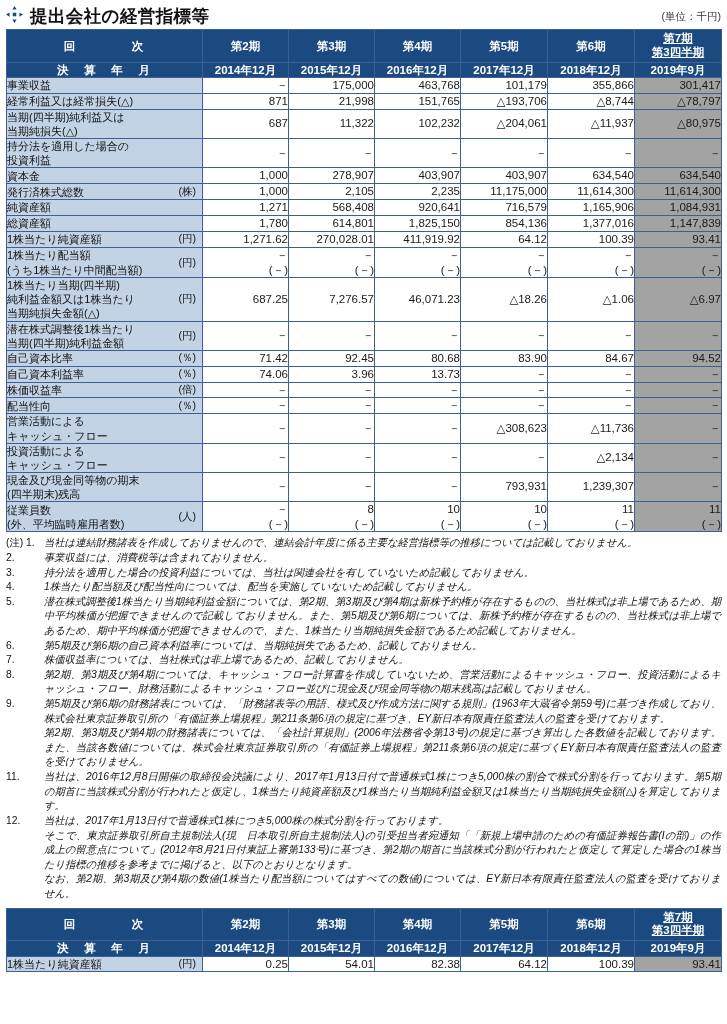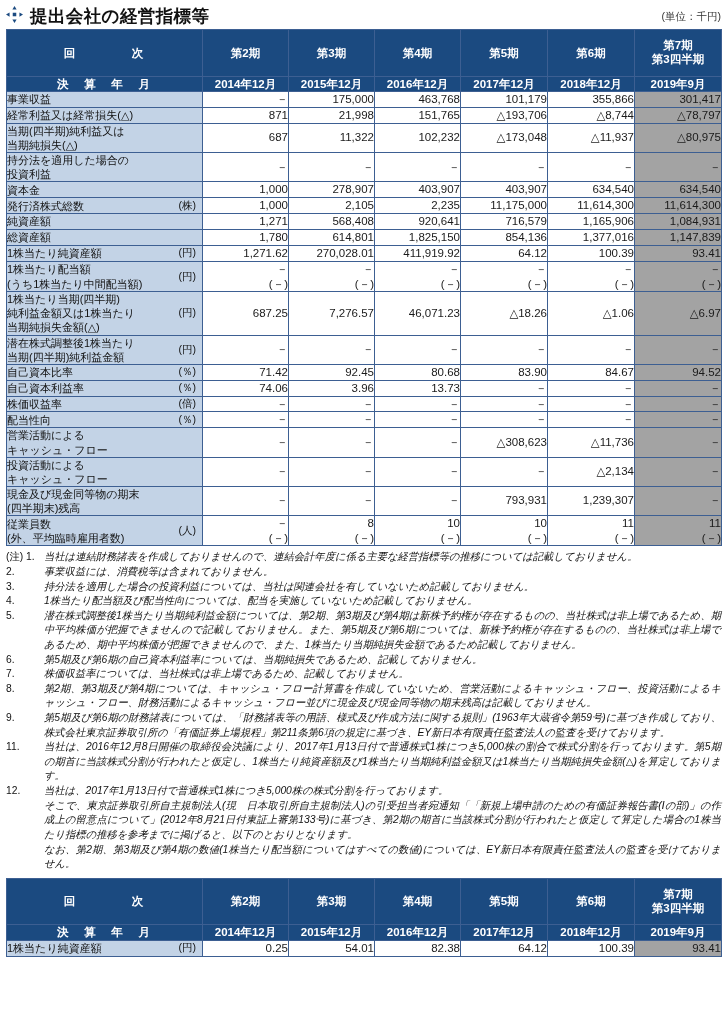--- a/index.html
+++ b/index.html
@@ -60,21 +60,21 @@
     background: #1b4a80;
     color: #ffffff;
     font-weight: bold;
     text-align: center;
     font-size: 11.5px;
     line-height: 1.25;
     padding: 4px 2px;
     border-color: #2f5c90;
   }
   .hdr.lbl { letter-spacing: .18em; }
-  .hdr.two { line-height: 1.2; padding: 9px 2px; }
+  .hdr.two { line-height: 1.2; padding: 2px 2px; text-decoration: underline; }
 
   
   .lblcell {
     background: #c3d3e6;
     padding: 2px 3px 2px 5px;
     font-size: 11px;
     line-height: 1.28;
     text-align: left;
     color: #111;
     position: relative;
@@ -236,21 +236,21 @@
           <td class="val">
             <div>687</div>
           </td>
           <td class="val">
             <div>11,322</div>
           </td>
           <td class="val">
             <div>102,232</div>
           </td>
           <td class="val sep-left">
-            <div>△173,048</div>
+            <div>△204,061</div>
           </td>
           <td class="val">
             <div>△11,937</div>
           </td>
           <td class="val shaded sep-left-last">
             <div>△80,975</div>
           </td>
         </tr>
         <tr>
           <td class="lblcell">
@@ -757,20 +757,21 @@
       <div class="note">
         <div class="note-marker">8.</div>
         <div class="note-body">
           <p>第2期、第3期及び第4期については、キャッシュ・フロー計算書を作成していないため、営業活動によるキャッシュ・フロー、投資活動によるキャッシュ・フロー、財務活動によるキャッシュ・フロー並びに現金及び現金同等物の期末残高は記載しておりません。</p>
         </div>
       </div>
       <div class="note">
         <div class="note-marker">9.</div>
         <div class="note-body">
           <p>第5期及び第6期の財務諸表については、「財務諸表等の用語、様式及び作成方法に関する規則」(1963年大蔵省令第59号)に基づき作成しており、株式会社東京証券取引所の「有価証券上場規程」第211条第6項の規定に基づき、EY新日本有限責任監査法人の監査を受けております。</p>
+          <p>第2期、第3期及び第4期の財務諸表については、「会社計算規則」(2006年法務省令第13号)の規定に基づき算出した各数値を記載しております。また、当該各数値については、株式会社東京証券取引所の「有価証券上場規程」第211条第6項の規定に基づくEY新日本有限責任監査法人の監査を受けておりません。</p>
         </div>
       </div>
       <div class="note">
         <div class="note-marker">11.</div>
         <div class="note-body">
           <p>当社は、2016年12月8日開催の取締役会決議により、2017年1月13日付で普通株式1株につき5,000株の割合で株式分割を行っております。第5期の期首に当該株式分割が行われたと仮定し、1株当たり純資産額及び1株当たり当期純利益金額又は1株当たり当期純損失金額(△)を算定しております。</p>
         </div>
       </div>
       <div class="note">
         <div class="note-marker">12.</div>

